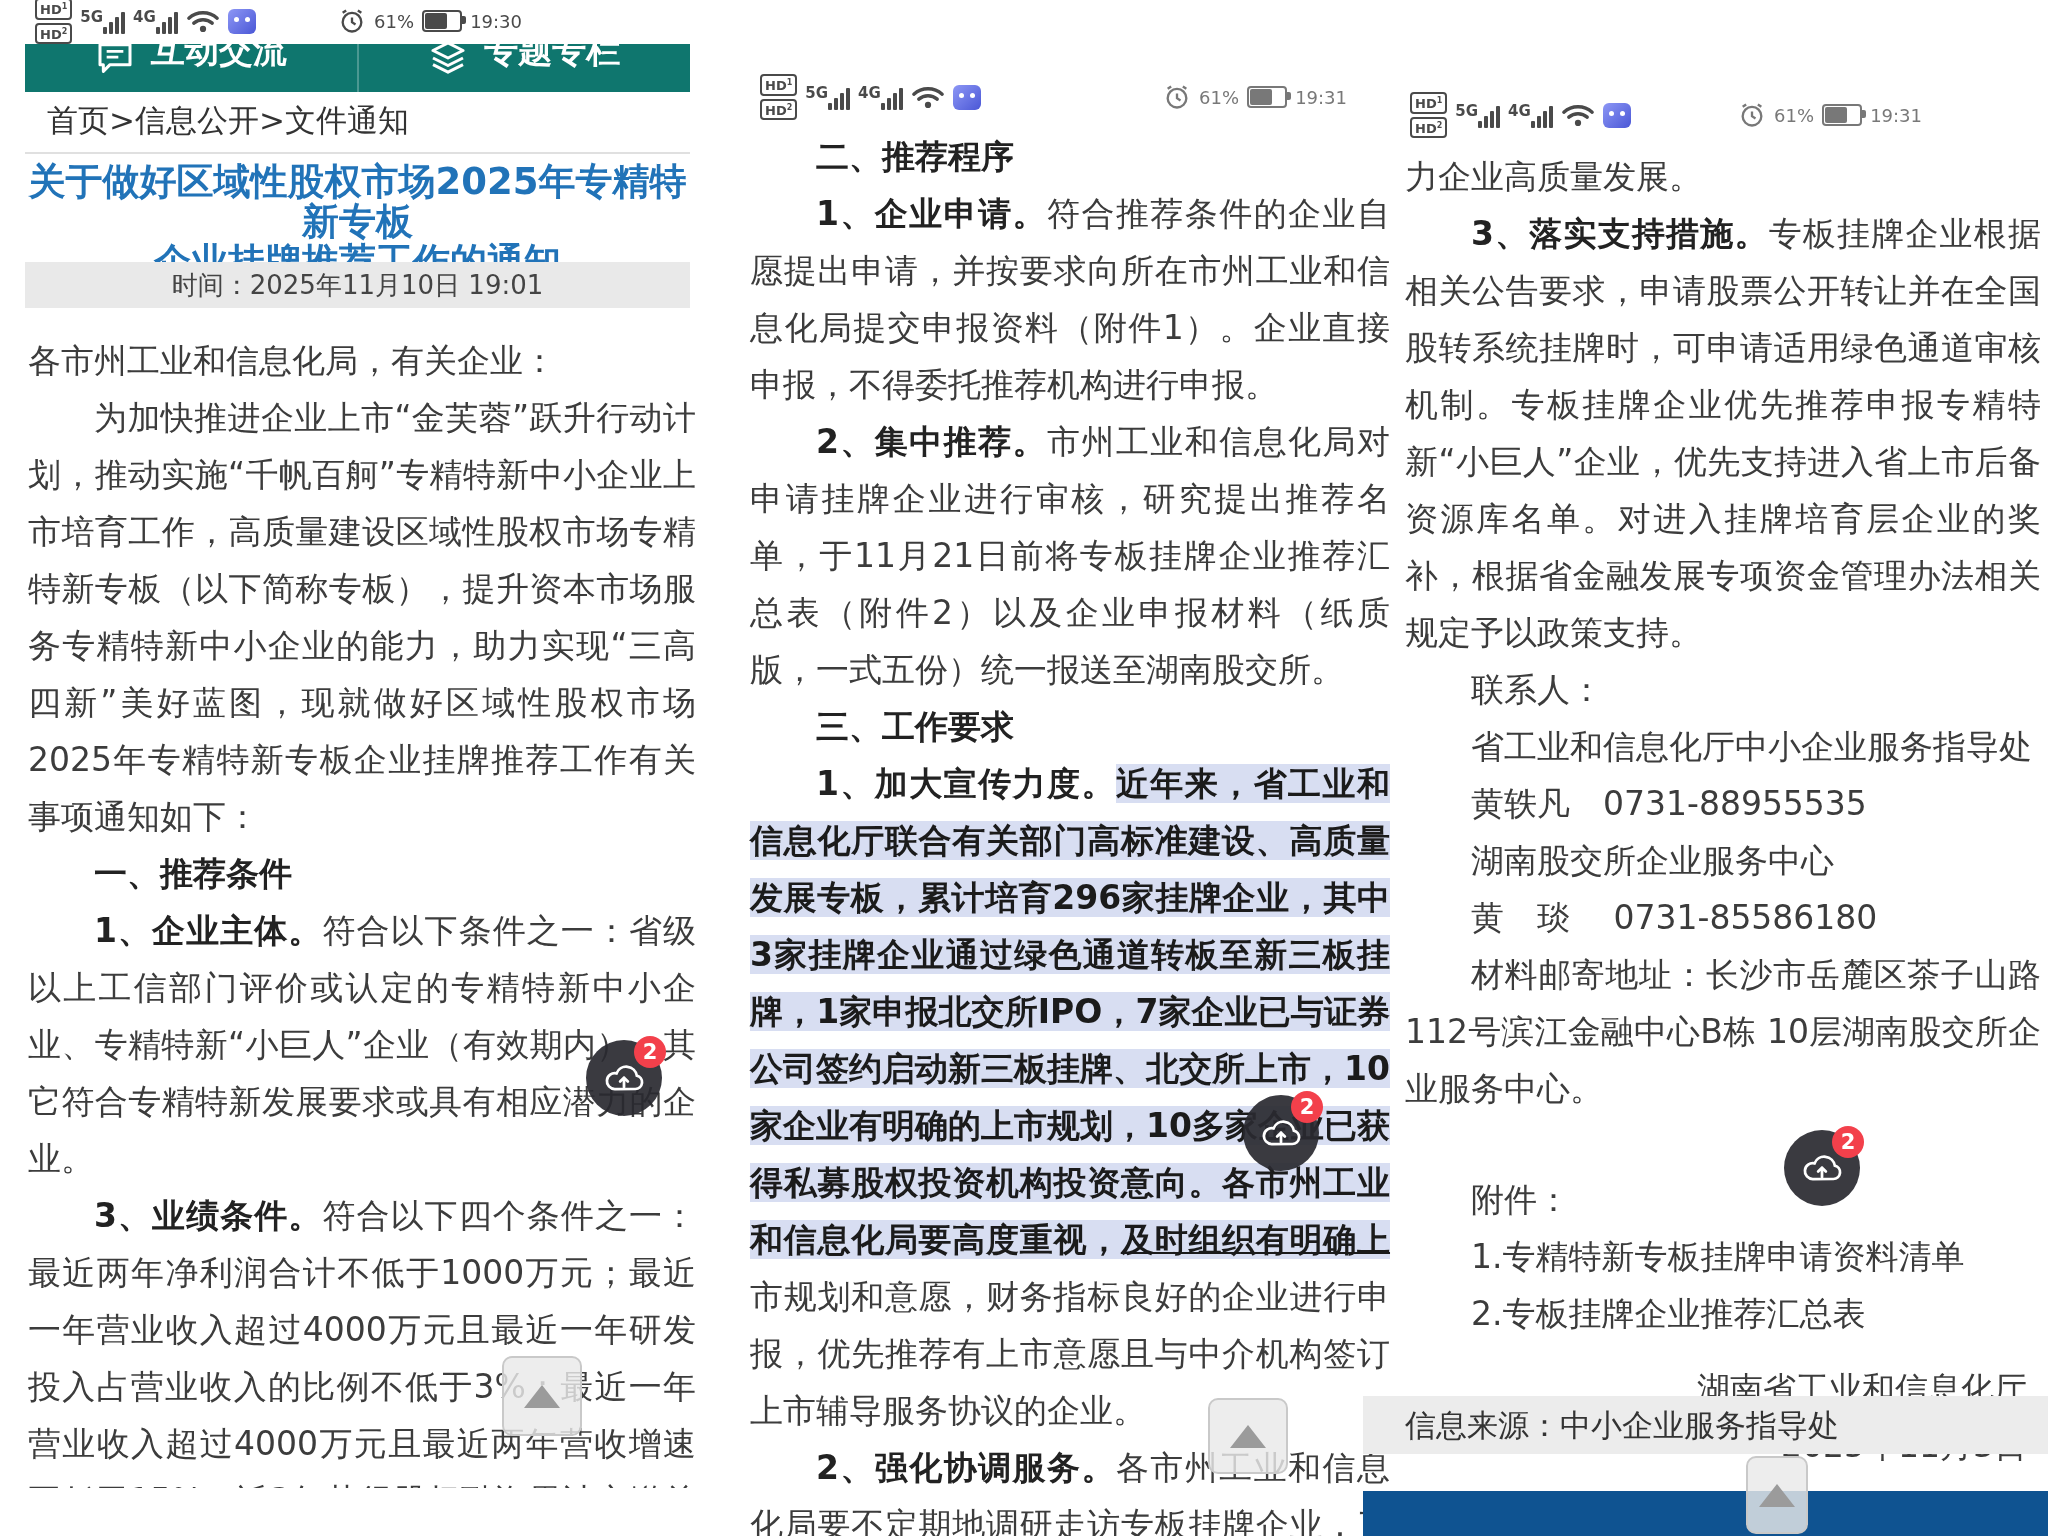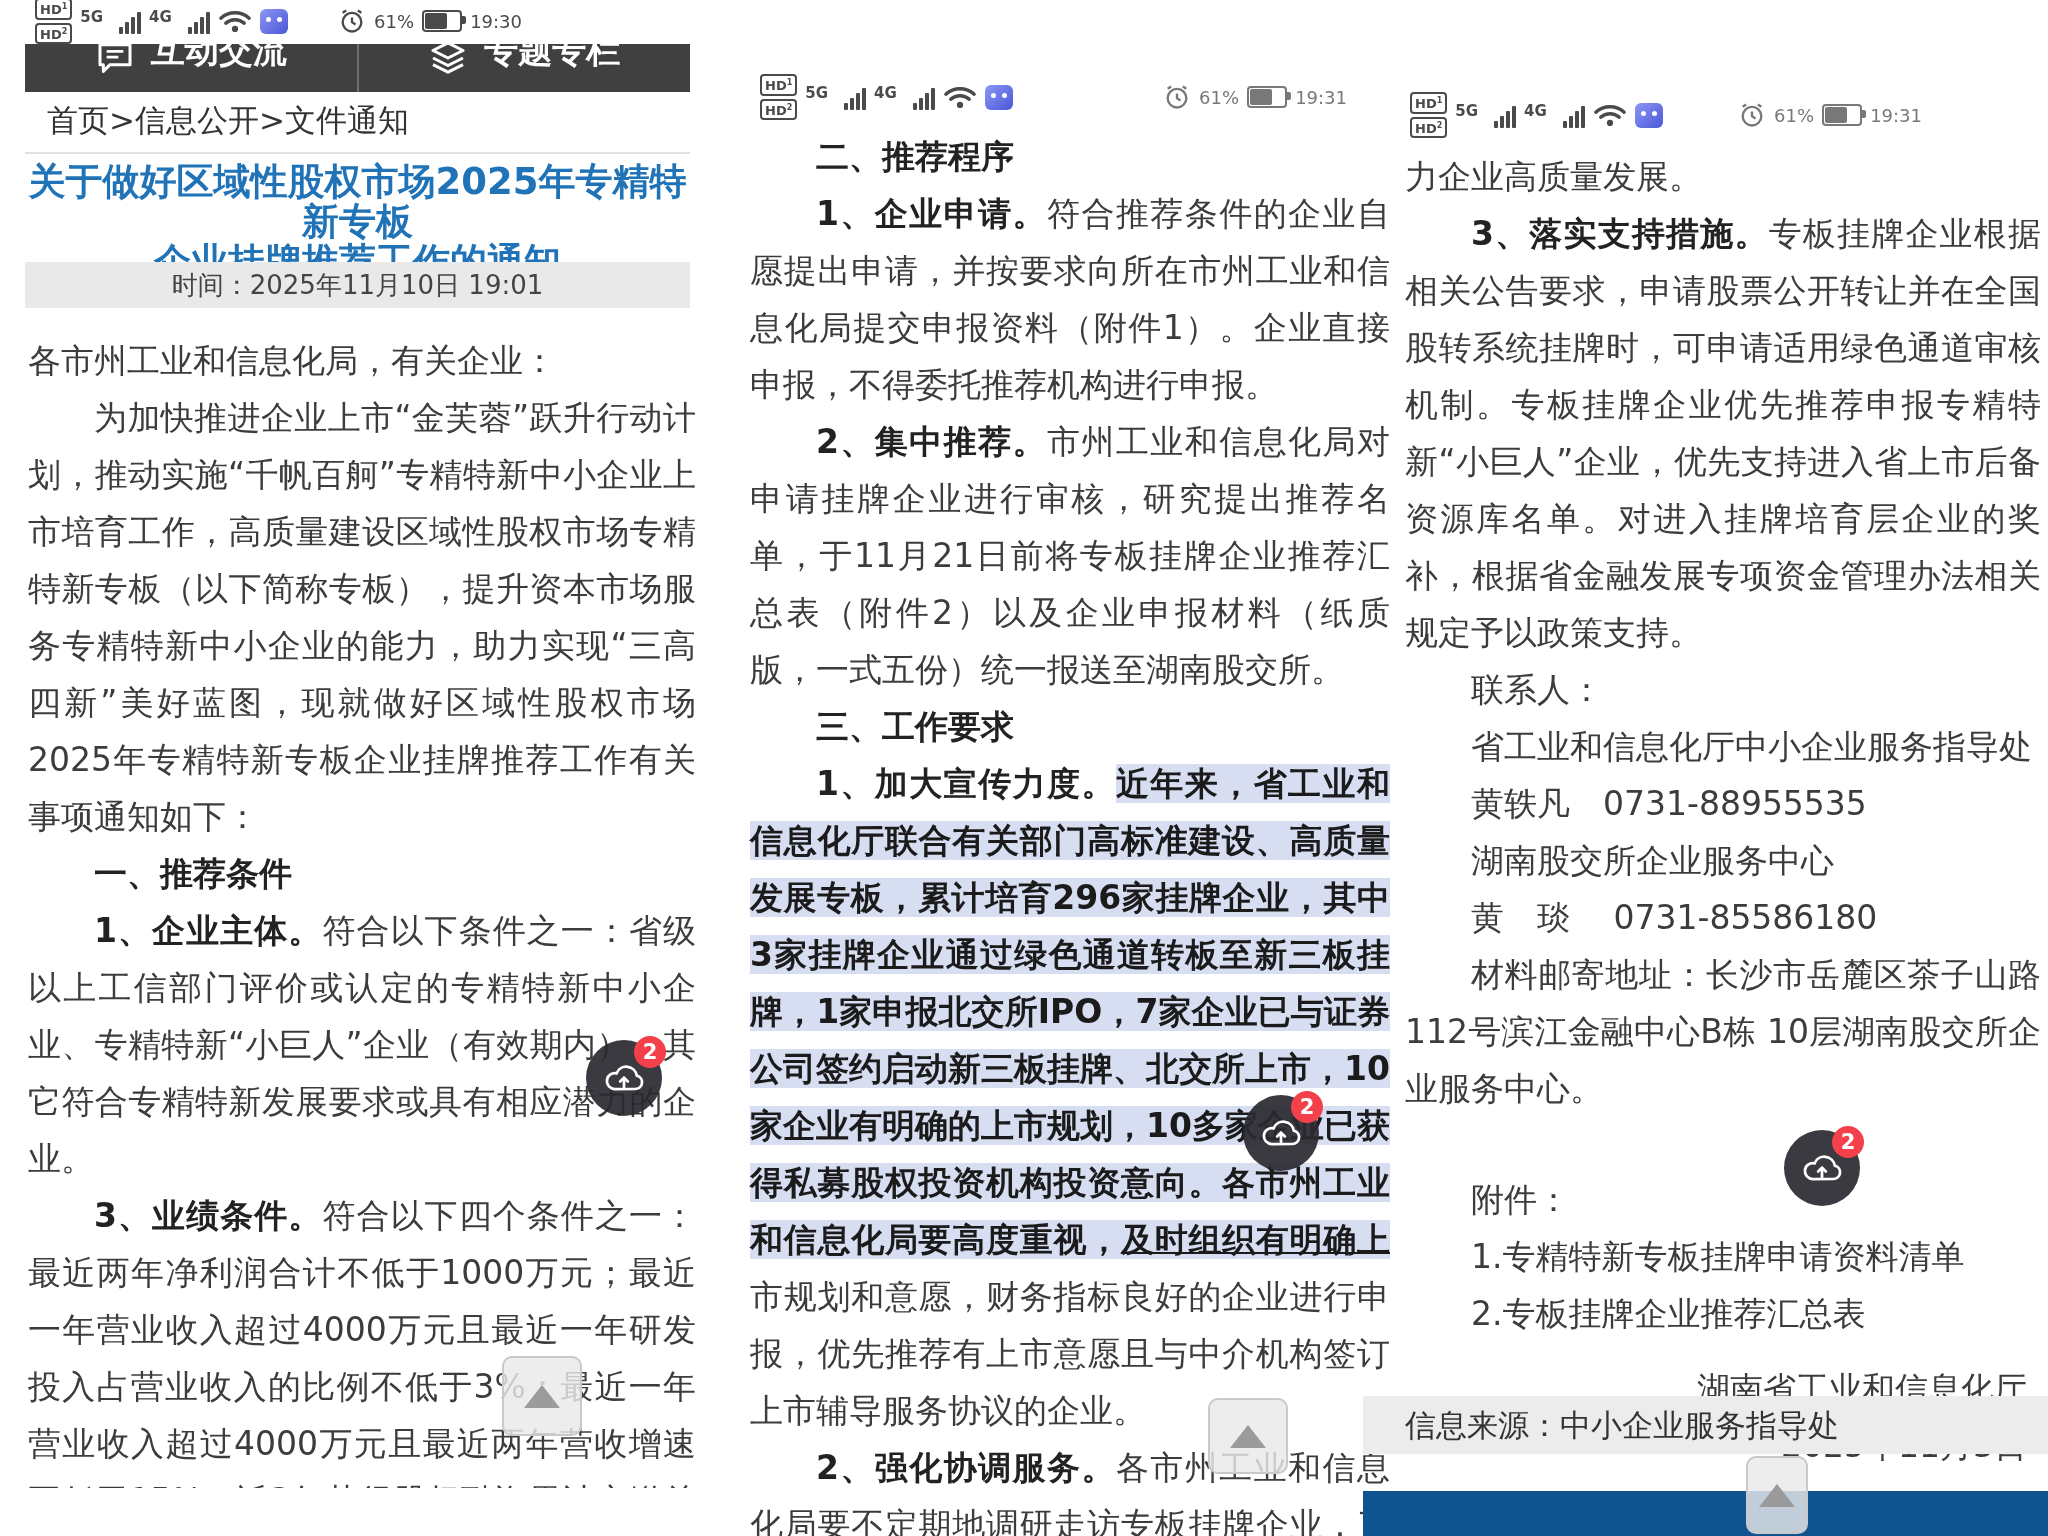--- a/index.html
+++ b/index.html
@@ -8,37 +8,37 @@
 
   
   .statusbar{position:absolute;display:flex;justify-content:space-between;align-items:center;height:34px;}
   .st-left,.st-right{display:flex;align-items:center;gap:8px;}
   .st-dark{color:#4a4a4a;}
   .st-gray{color:#787878;}
   .hdcol{display:flex;flex-direction:column;gap:3px;}
   .hd{font-size:13px;font-weight:bold;border:2px solid currentColor;border-radius:4px;
       padding:0 3px;line-height:14px;letter-spacing:0;}
   .hd sup{font-size:8px;}
-  .sig{display:flex;align-items:flex-end;gap:16px;text-align:right;}
+  .sig{display:flex;align-items:flex-end;gap:0;text-align:right;}
   .sig .lbl{font-size:15px;font-weight:bold;margin-bottom:8px;}
   .bars{display:flex;align-items:flex-end;gap:2px;}
   .bars i{display:block;width:4px;background:currentColor;border-radius:1px;}
   .b1{height:7px;} .b2{height:12px;} .b3{height:17px;} .b4{height:22px;}
   .wifi{display:block;}
   .appicon{width:28px;height:25px;border-radius:6px;
            background:linear-gradient(135deg,#8d97f5,#4a57d6);position:relative;}
   .appicon:after{content:"";position:absolute;left:6px;top:8px;width:5px;height:5px;border-radius:50%;
            background:#fff;box-shadow:11px 0 0 #fff;}
   .stxt{font-size:18px;}
   .battery{position:relative;width:36px;height:18px;border:2px solid currentColor;border-radius:4px;}
   .battery:before{content:"";position:absolute;left:1px;top:1px;bottom:1px;width:60%;background:currentColor;border-radius:2px;}
   .battery:after{content:"";position:absolute;right:-6px;top:4px;width:4px;height:8px;background:currentColor;border-radius:0 2px 2px 0;}
 
   
-  .navheader{position:absolute;left:25px;top:44px;width:665px;height:48px;background:#404040;
+  .navheader{position:absolute;left:25px;top:44px;width:665px;height:48px;background:#0f766e;
              display:flex;overflow:hidden;}
   .nav-cell{flex:1;display:flex;align-items:flex-start;justify-content:center;gap:16px;
             color:#fff;font-size:34px;font-weight:bold;padding-top:0;margin-top:-16px;cursor:pointer;}
   .nav-cell + .nav-cell{border-left:2px solid rgba(255,255,255,0.25);}
   .nav-cell .nv{margin-top:10px;}
   .breadcrumb{position:absolute;left:47px;top:100px;font-size:31px;color:#333;line-height:40px;}
   .rule{position:absolute;left:25px;top:152px;width:665px;height:2px;background:#e0e0e0;}
   .doc-title{position:absolute;left:25px;top:162px;width:665px;text-align:center;
              color:#2173b8;font-weight:bold;font-size:37px;line-height:40px;}
   .timebar{position:absolute;left:25px;top:262px;width:665px;height:46px;background:#e9e9e9;

